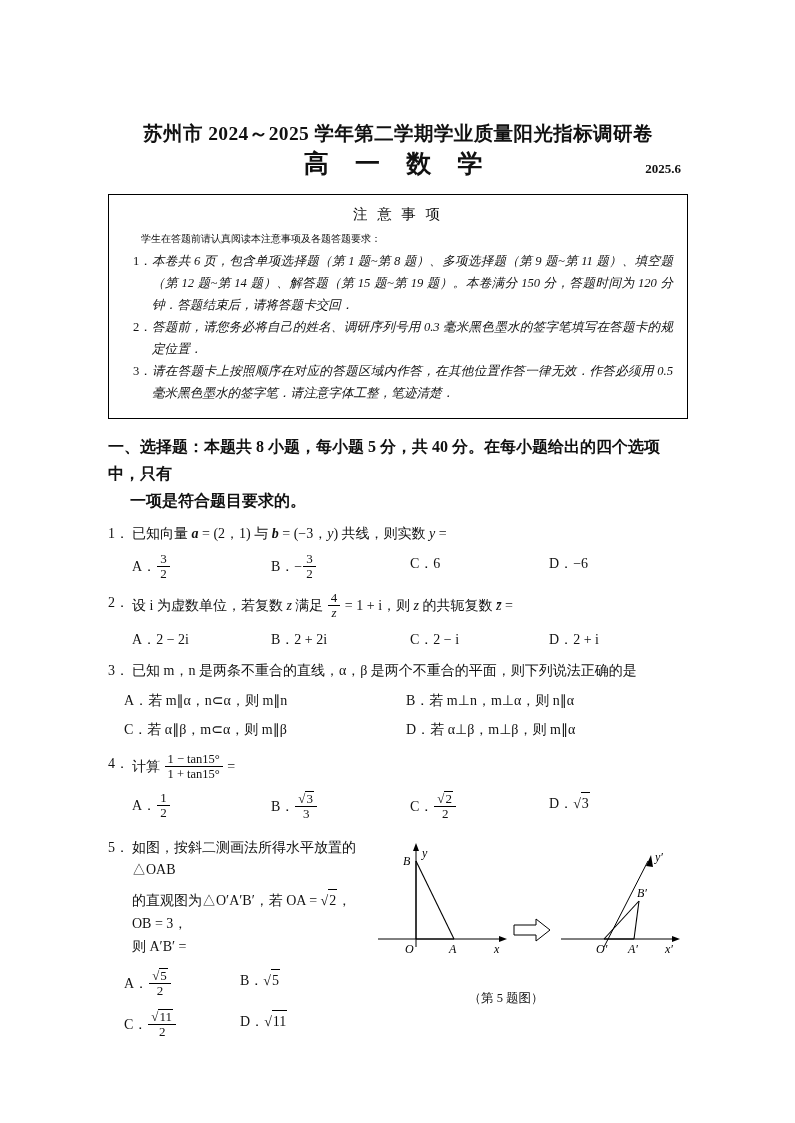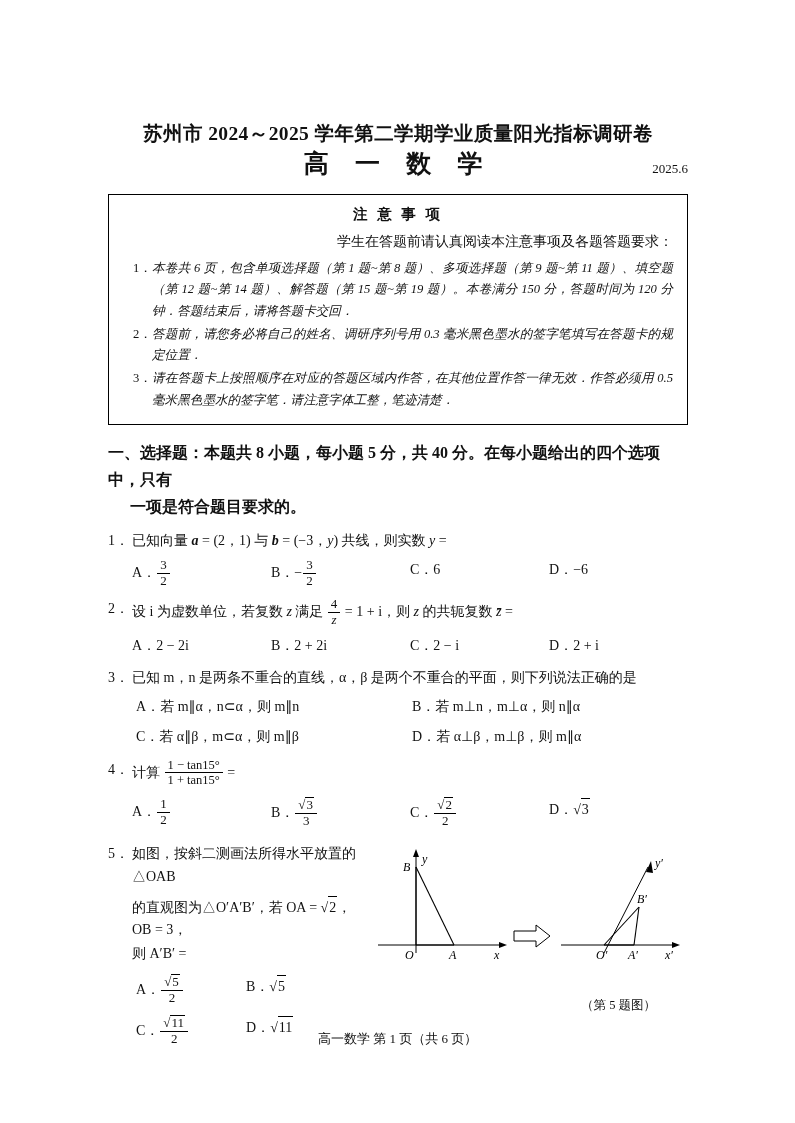--- a/index.html
+++ b/index.html
@@ -31,46 +31,45 @@
     text-align:center;
   }
   .subject {
     font-size:25px;
     font-weight:bold;
     letter-spacing:10px;
     display:inline-block;
   }
   .date {
     position:absolute;
-    right:0; bottom:3px;
+    right:7px; bottom:3px;
     font-size:13px;
-    font-weight:normal;
+    font-weight:bold;
     letter-spacing:0;
   }
 
   .notice-box {
     margin-top:14px;
     border:1px solid #000;
     padding:10px 14px 12px 14px;
     box-sizing:border-box;
   }
   .notice-title {
     text-align:center;
     font-size:14.5px;
-    font-weight:bold;
+    font-weight:normal;
     letter-spacing:3px;
     margin-bottom:7px;
   }
   .notice-lead {
-    font-size:14px;
+    font-size:10px;
     line-height:1.62;
     text-indent:0;
     margin-left:18px;
     margin-bottom:4px;
-    text-align:right;
   }
   .notice-item {
     font-size:12.6px;
     line-height:1.72;
     display:flex;
     margin-left:10px;
     margin-bottom:1px;
   }
   .notice-num { width:19px; flex:0 0 19px; text-align:left; }
   .notice-txt { flex:1; text-align:justify;font-style:italic; }
@@ -86,21 +85,21 @@
   .q { margin-top:9px; font-size:14px; line-height:1.6; }
   .q-row { display:flex; }
   .q-num { width:24px; flex:0 0 24px; text-align:left; }
   .q-body { flex:1; }
   .indent { margin-left:24px; }
 
   .opts { display:flex; margin-top:7px; margin-left:24px; }
   .opt { font-size:14px; }
   .opts.four .opt { width:25%; }
   .opts.two .opt { width:50%; }
-  .opts.two { margin-left:28px; }
+  .opts.two { margin-left:16px; }
 
   .ital { font-style:italic; }
   .bold-ital { font-style:italic; font-weight:bold; }
 
   
   .frac {
     display:inline-block;
     vertical-align:middle;
     text-align:center;
     font-size:13px;
@@ -266,23 +265,20 @@
 
             <line x1="248" y1="100" x2="278" y2="100" stroke="#000" stroke-width="1.1"></line>
             <line x1="248" y1="100" x2="283" y2="62" stroke="#000" stroke-width="1.1"></line>
             <line x1="283" y1="62" x2="278" y2="100" stroke="#000" stroke-width="1.1"></line>
             <text x="281" y="58" font-family="Liberation Serif, serif" font-size="12" font-style="italic">B′</text>
             <text x="240" y="114" font-family="Liberation Serif, serif" font-size="12" font-style="italic">O′</text>
             <text x="272" y="114" font-family="Liberation Serif, serif" font-size="12" font-style="italic">A′</text>
             <text x="309" y="114" font-family="Liberation Serif, serif" font-size="12" font-style="italic">x′</text>
             <text x="299" y="22" font-family="Liberation Serif, serif" font-size="12" font-style="italic">y′</text>
           </svg>
-          <div class="fig-caption" style="width:300px;text-align:right;">（第 5 题图）</div>
+          <div class="fig-caption" style="width:300px;">（第 5 题图）</div>
         </div>
       </div>
     </div>
 
   </div>
 
-  <div class="footer">
-    <span class="line">高一数学  第 1 页（共 6 页）</span>
-  </div>
 </div>
 
 </body></html>

